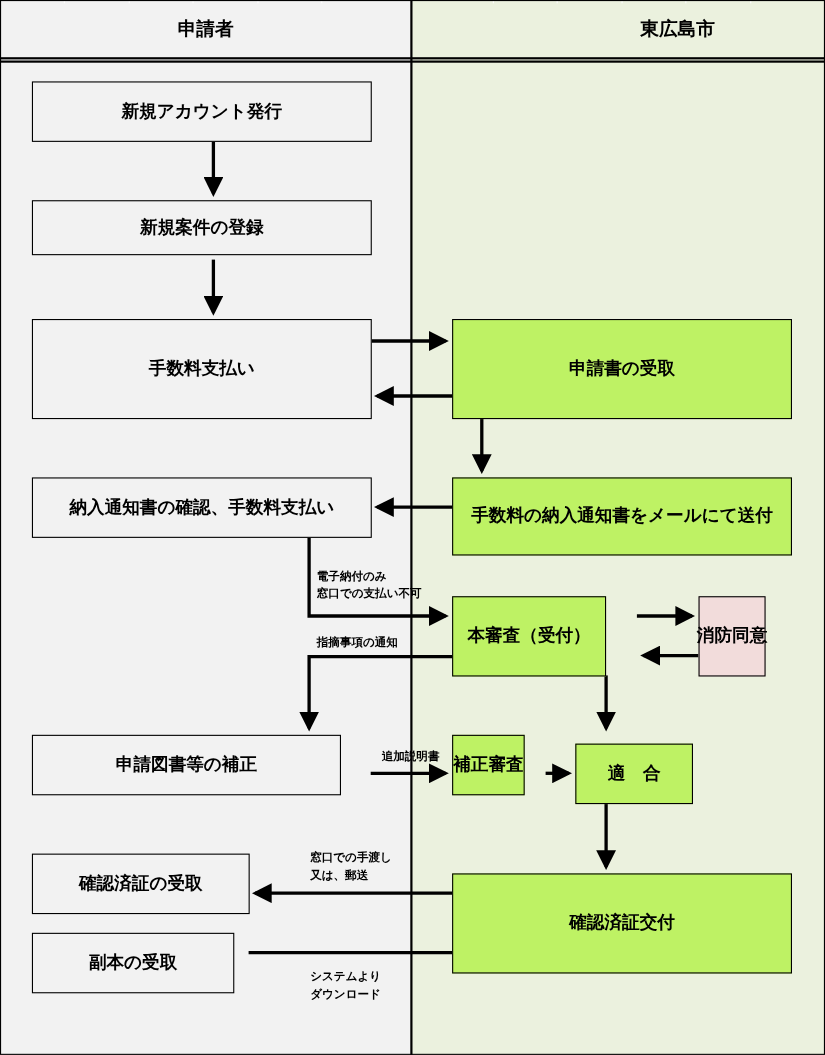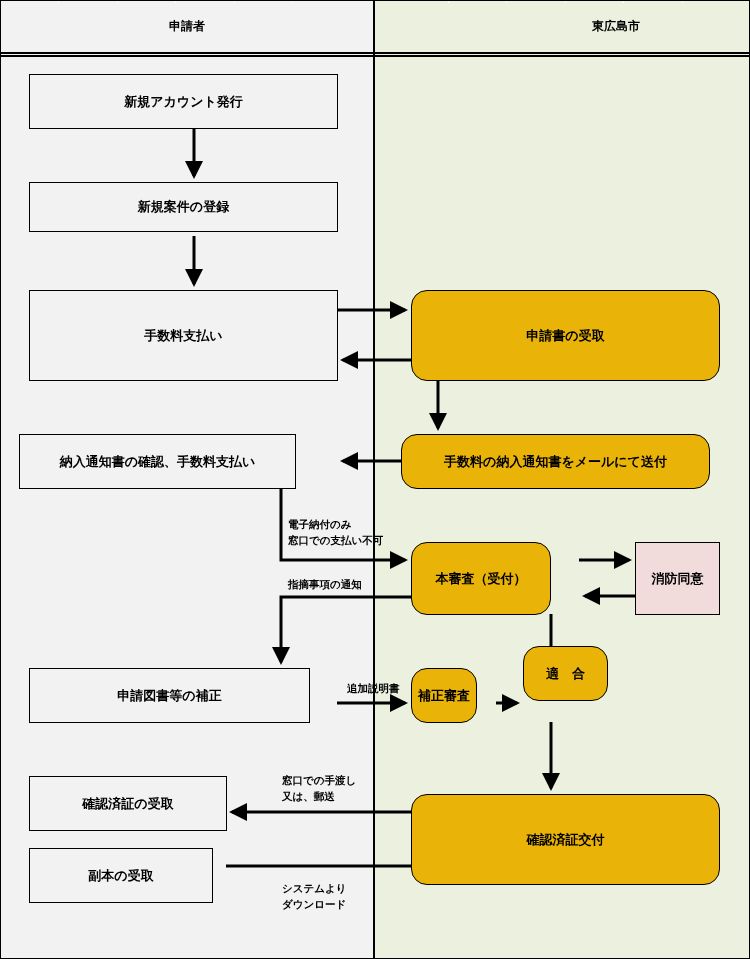--- a/index.html
+++ b/index.html
@@ -2,30 +2,30 @@
 <html><head>
 <meta charset="utf-8">
 <style>
   html, body { margin: 0; padding: 0; }
   body { width: 750px; height: 959px; position: relative; overflow: hidden; background: #ffffff;
          font-family: "DejaVu Sans", "Liberation Sans", sans-serif; }
   .lane { position: absolute; top: 0; height: 959px; }
   .lane-left { left: 0; width: 374px; background: #f2f2f2; }
   .lane-right { left: 374px; width: 376px; background: #ebf1de; }
   .lane-head { position: absolute; top: 0; height: 52px; display: flex; align-items: center; justify-content: center;
-               font-weight: bold; font-size: 12px; color: #000; }
+               font-weight: bold; font-size: 17px; color: #000; }
   .lane-head.left { left: 0; width: 374px; }
   .lane-head.right { left: 396px; width: 440px; }
   .frame { position: absolute; left: 0; top: 0; width: 748px; height: 957px; border: 1px solid #000; pointer-events: none; }
   .dbl { position: absolute; left: 0; width: 750px; height: 2px; background: #000; }
   .divider { position: absolute; left: 373px; top: 0; width: 2px; height: 959px; background: #000; }
   .box { position: absolute; box-sizing: border-box; border: 1px solid #000; display: flex; align-items: center;
-         justify-content: center; font-weight: bold; font-size: 13px; color: #000; text-align: center; white-space: nowrap; }
+         justify-content: center; font-weight: bold; font-size: 16px; color: #000; text-align: center; white-space: nowrap; }
   .box.l { background: #f2f2f2; }
-  .box.r { background: #eab308; border-radius: 16px; }
+  .box.r { background: #bef264; }
   .box.pink { background: #f2dcdb; }
   .note { position: absolute; font-weight: bold; font-size: 10.5px; color: #000; line-height: 16px; white-space: nowrap; }
   svg.arrows { position: absolute; left: 0; top: 0; }
   .tick { position: absolute; top: 0; width: 1px; height: 3px; background: #ffffff; }
 </style>
 </head>
 <body>
 
 <div class="lane lane-left"></div>
 <div class="lane lane-right"></div>
@@ -71,31 +71,31 @@
     <line x1="496" y1="703" x2="517" y2="703" marker-end="url(#ah)"></line>
     <line x1="551" y1="722" x2="551" y2="788" marker-end="url(#ah)"></line>
     <line x1="411" y1="812" x2="232" y2="812" marker-end="url(#ah)"></line>
     <line x1="411" y1="866" x2="226" y2="866"></line>
   </g>
 </svg>
 
 <div class="box l" style="left:29px;top:74px;width:309px;height:55px">新規アカウント発行</div>
 <div class="box l" style="left:29px;top:182px;width:309px;height:50px">新規案件の登録</div>
 <div class="box l" style="left:29px;top:290px;width:309px;height:91px">手数料支払い</div>
-<div class="box l" style="left:19px;top:434px;width:277px;height:55px">納入通知書の確認、手数料支払い</div>
+<div class="box l" style="left:29px;top:434px;width:309px;height:55px">納入通知書の確認、手数料支払い</div>
 <div class="box l" style="left:29px;top:668px;width:281px;height:55px">申請図書等の補正</div>
 <div class="box l" style="left:29px;top:776px;width:198px;height:55px">確認済証の受取</div>
 <div class="box l" style="left:29px;top:848px;width:184px;height:55px">副本の受取</div>
 
 <div class="box r" style="left:411px;top:290px;width:309px;height:91px">申請書の受取</div>
-<div class="box r" style="left:401px;top:434px;width:309px;height:55px">手数料の納入通知書をメールにて送付</div>
+<div class="box r" style="left:411px;top:434px;width:309px;height:71px">手数料の納入通知書をメールにて送付</div>
 <div class="box r" style="left:411px;top:542px;width:140px;height:73px">本審査（受付）</div>
-<div class="box pink" style="left:635px;top:542px;width:85px;height:73px">消防同意</div>
+<div class="box pink" style="left:635px;top:542px;width:61px;height:73px">消防同意</div>
 <div class="box r" style="left:411px;top:668px;width:66px;height:55px">補正審査</div>
-<div class="box r" style="left:523px;top:646px;width:85px;height:55px">適　合</div>
+<div class="box r" style="left:523px;top:676px;width:107px;height:55px">適　合</div>
 <div class="box r" style="left:411px;top:794px;width:309px;height:91px">確認済証交付</div>
 
 <div class="note" style="left:288px;top:516px">
   <div>電子納付のみ</div>
   <div>窓口での支払い不可</div>
 </div>
 <div class="note" style="left:288px;top:576px">指摘事項の通知</div>
 <div class="note" style="left:347px;top:680px">追加説明書</div>
 <div class="note" style="left:282px;top:772px">
   <div>窓口での手渡し</div>

